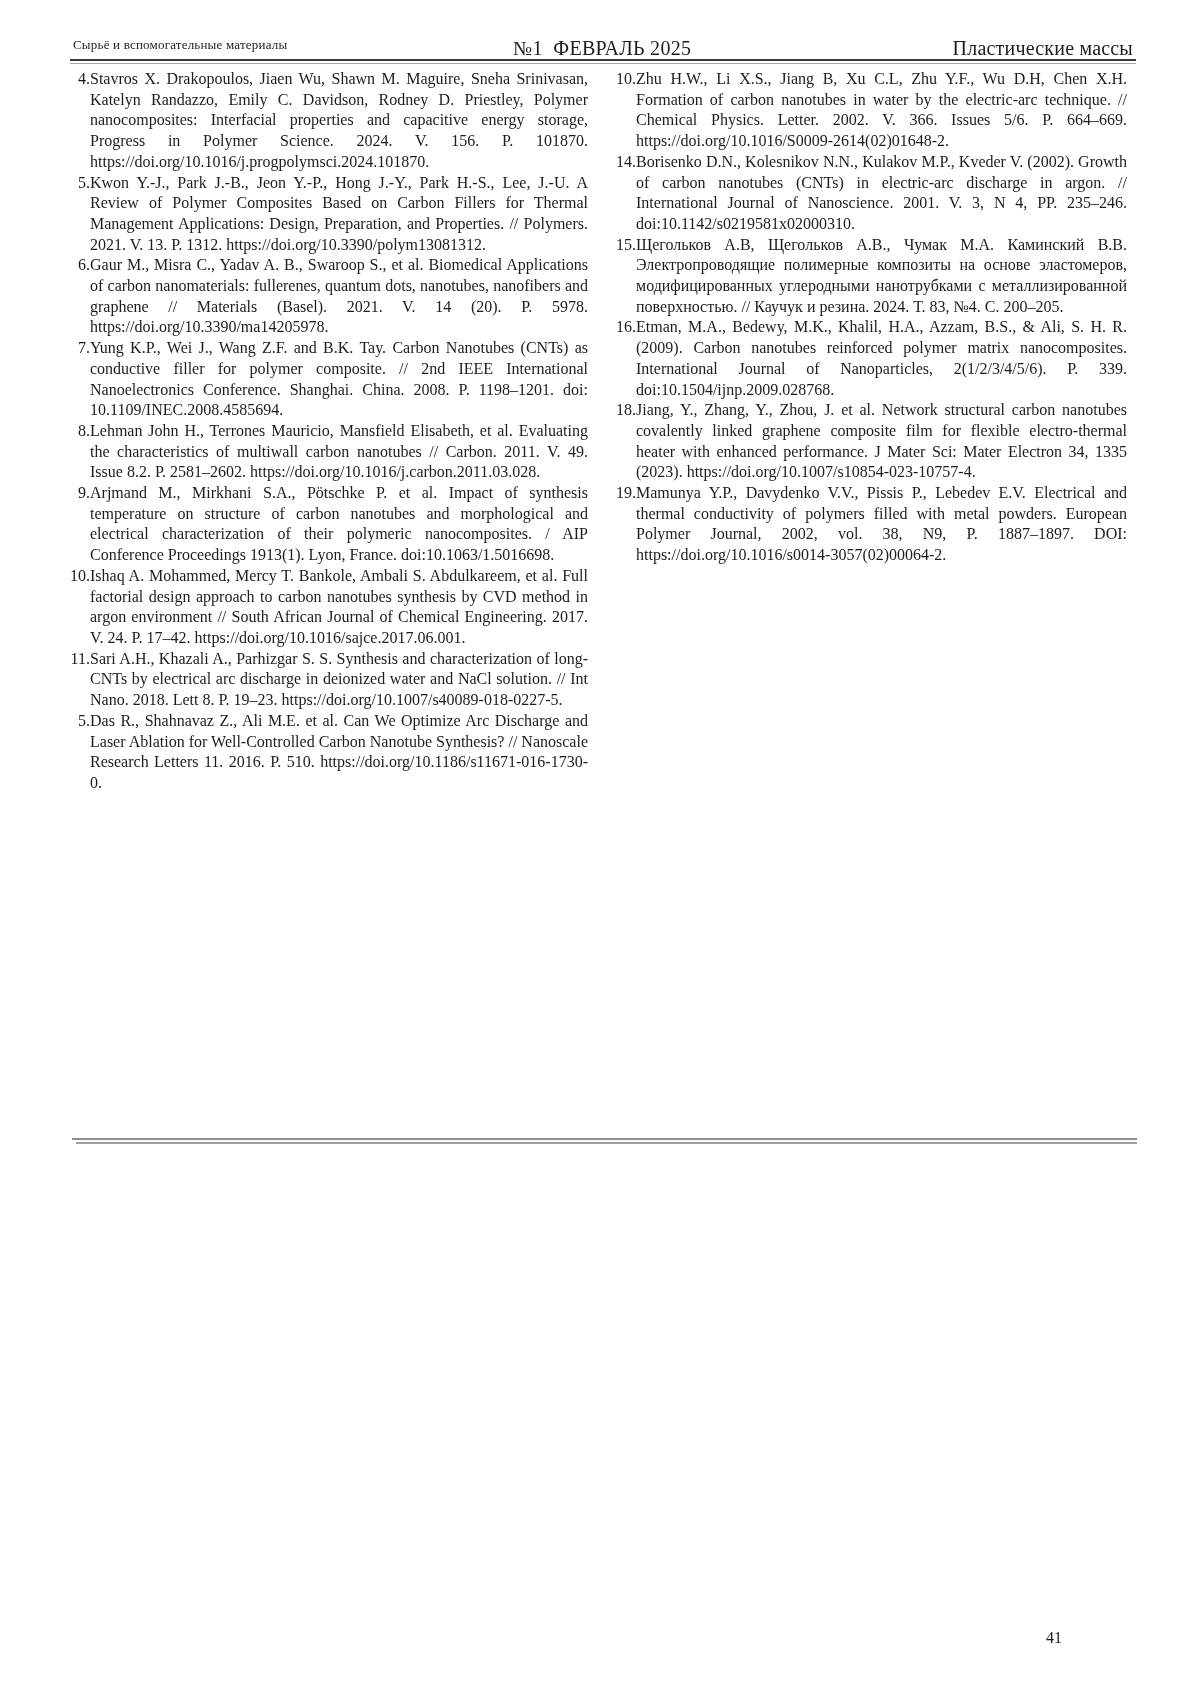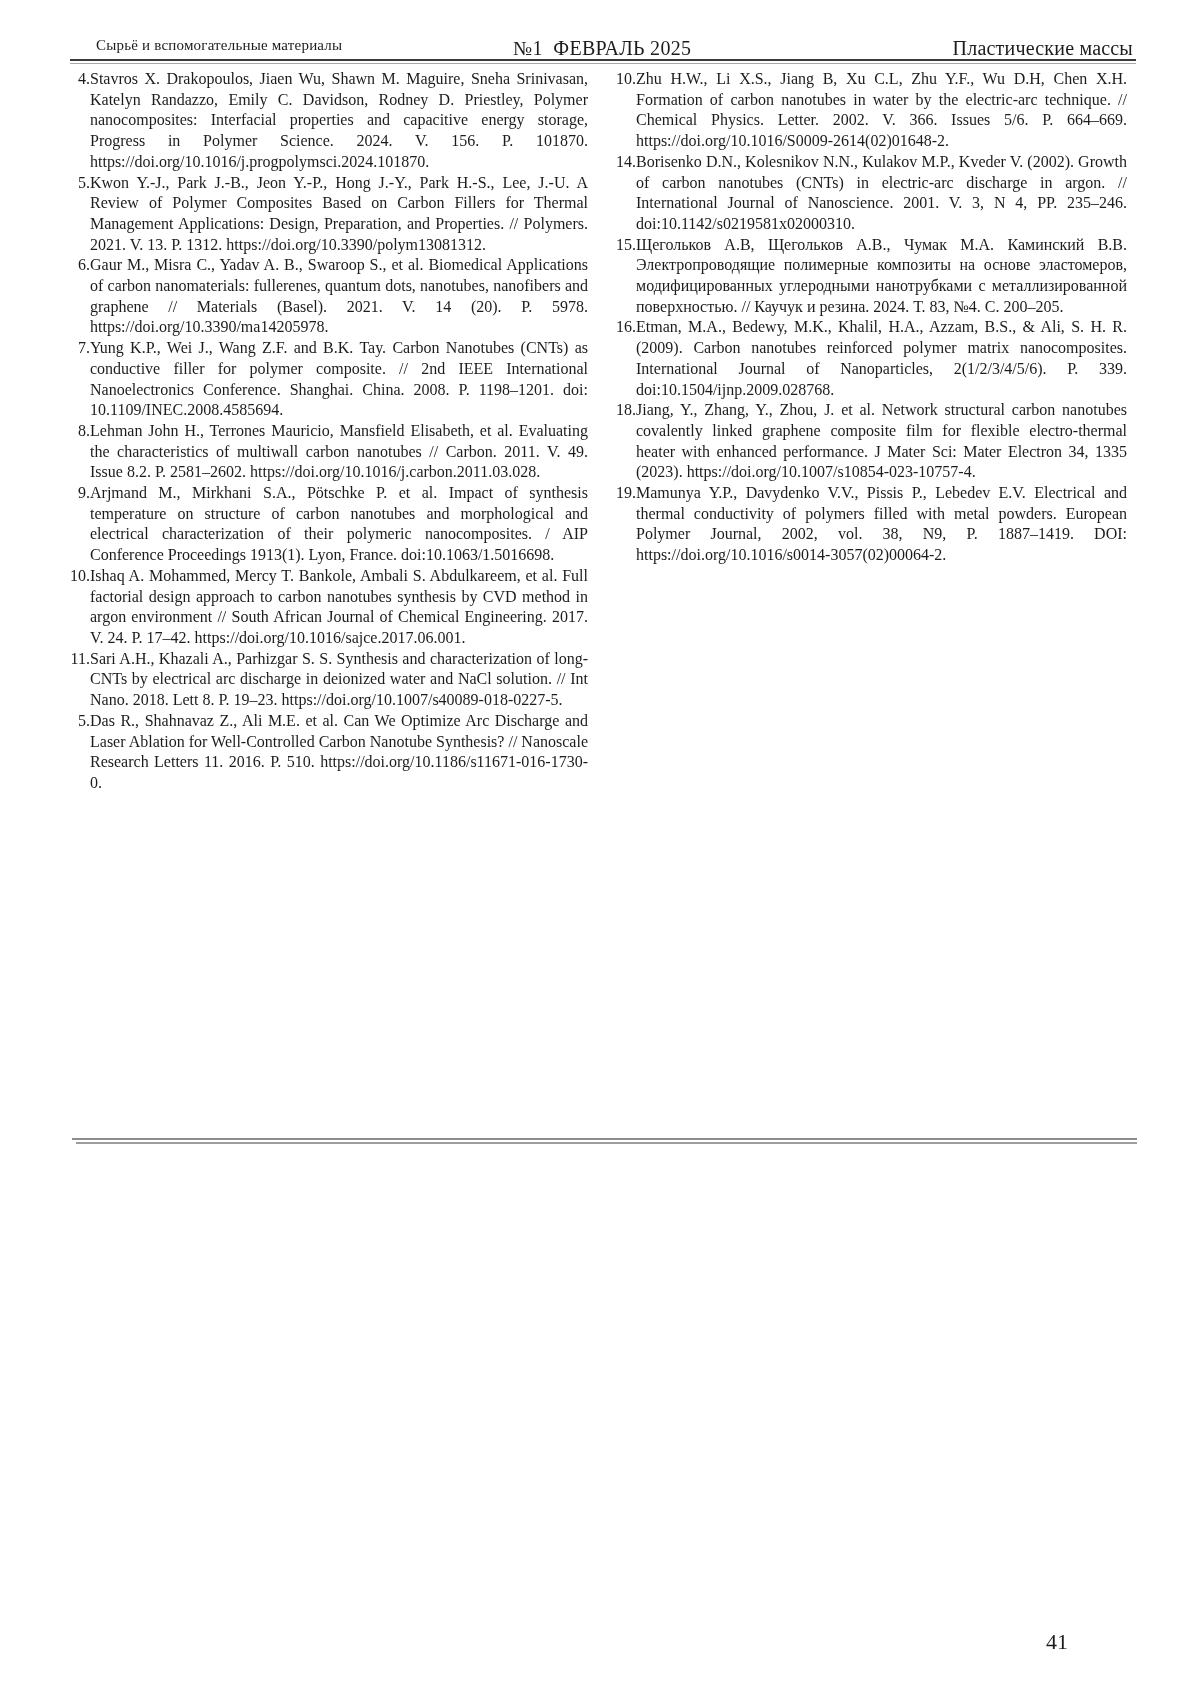--- a/index.html
+++ b/index.html
@@ -13,22 +13,22 @@
     height: 1698px;
     background: #ffffff;
     font-family: "Liberation Serif", "DejaVu Serif", serif;
     color: #1c1c1c;
     overflow: hidden;
   }
   
   .running-head-left {
     position: absolute;
     top: 37px;
-    left: 96px;
-    font-size: 15px;
+    left: 73px;
+    font-size: 13px;
     letter-spacing: 0.2px;
     white-space: pre;
   }
   .running-head-center {
     position: absolute;
     top: 37px;
     left: 513px;
     font-size: 20px;
     letter-spacing: 0.3px;
     white-space: pre;
@@ -101,21 +101,21 @@
     left: 76px;
     width: 1061px;
     height: 2px;
     background: #9e9e9e;
   }
   
   .page-number {
     position: absolute;
     top: 1629px;
     left: 1046px;
-    font-size: 22px;
+    font-size: 16px;
   }
 </style>
 </head>
 <body>
 
 <div class="page">
 
   <div class="running-head-left">Сырьё и вспомогательные материалы</div>
   <div class="running-head-center">№1  ФЕВРАЛЬ 2025</div>
   <div class="running-head-right">Пластические массы</div>
@@ -179,21 +179,21 @@
       <div class="ref">
         <span class="ref-num">16.</span>
         <span class="ref-text">Etman, M.A., Bedewy, M.K., Khalil, H.A., Azzam, B.S., &amp; Ali, S. H. R. (2009). Carbon nanotubes reinforced polymer matrix nanocomposites. International Journal of Nanoparticles, 2(1/2/3/4/5/6). P. 339. doi:10.1504/ijnp.2009.028768.</span>
       </div>
       <div class="ref">
         <span class="ref-num">18.</span>
         <span class="ref-text">Jiang, Y., Zhang, Y., Zhou, J. et al. Network structural carbon nanotubes covalently linked graphene composite film for flexible electro-thermal heater with enhanced performance. J Mater Sci: Mater Electron 34, 1335 (2023). https://doi.org/10.1007/s10854-023-10757-4.</span>
       </div>
       <div class="ref">
         <span class="ref-num">19.</span>
-        <span class="ref-text">Mamunya Y.P., Davydenko V.V., Pissis P., Lebedev E.V. Electrical and thermal conductivity of polymers filled with metal powders. European Polymer Journal, 2002, vol. 38, N9, P. 1887–1419. DOI: https://doi.org/10.1016/s0014-3057(02)00064-2.</span>
+        <span class="ref-text">Mamunya Y.P., Davydenko V.V., Pissis P., Lebedev E.V. Electrical and thermal conductivity of polymers filled with metal powders. European Polymer Journal, 2002, vol. 38, N9, P. 1887–1897. DOI: https://doi.org/10.1016/s0014-3057(02)00064-2.</span>
       </div>
     </div>
 
   </div>
 
   <div class="bottom-rule-a"></div>
   <div class="bottom-rule-b"></div>
 
   <div class="page-number">41</div>
 

